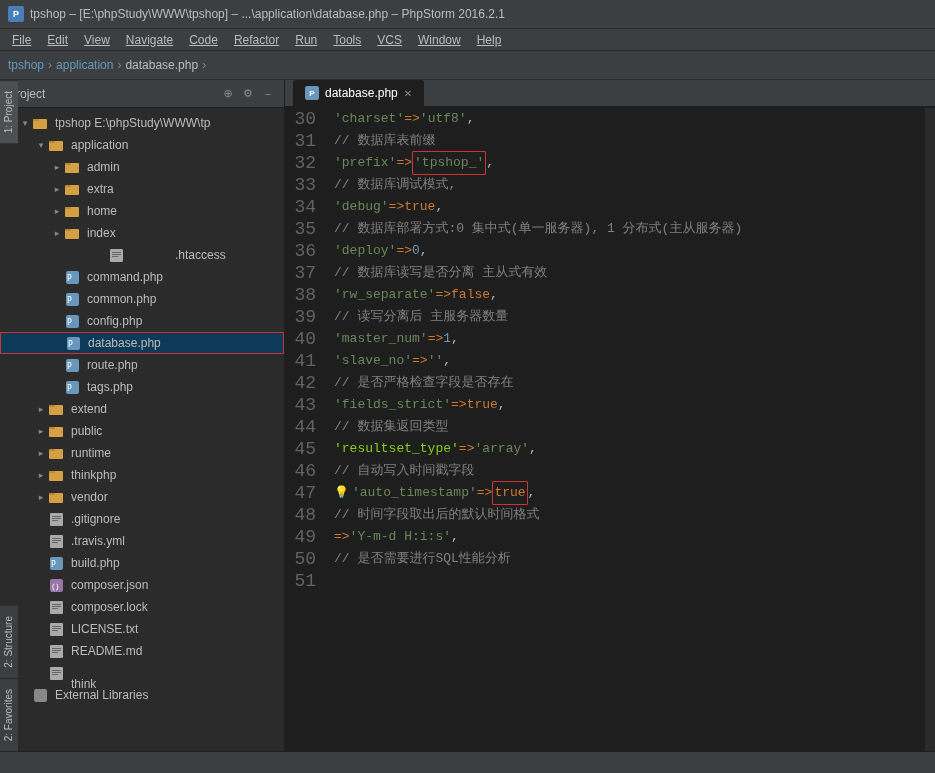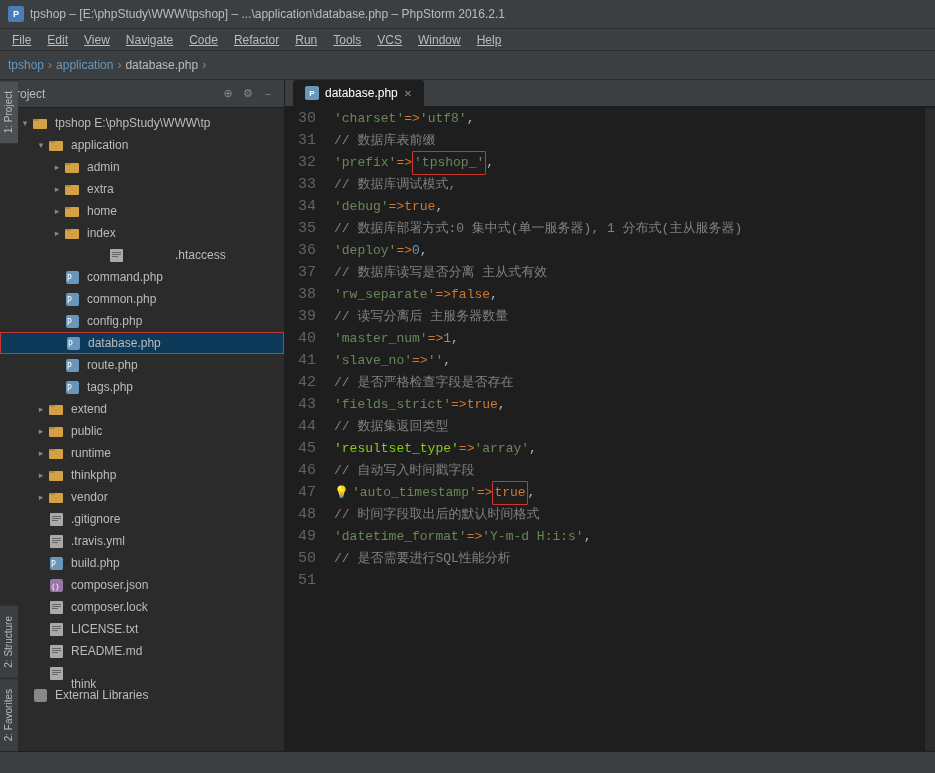--- a/index.html
+++ b/index.html
@@ -230,21 +230,21 @@
       display: flex;
       overflow: hidden;
     }
 
     
     .line-numbers {
       width: 45px;
       background: #1e1e1e;
       padding: 0;
       text-align: right;
-      font-size: 15px;
+      font-size: 18px;
       color: #606366;
       line-height: 22px;
       padding-right: 8px;
       padding-top: 0;
       flex-shrink: 0;
       user-select: none;
     }
     .line-number {
       height: 22px;
       display: flex;
@@ -782,21 +782,20 @@
             <span style="color: rgb(204, 120, 50);">=&gt;</span>
             <span style="color: rgb(169, 183, 198);"> </span>
             <span style="color: rgb(204, 120, 50); border: 1.5px solid rgb(204, 51, 51); padding: 0px 1px; border-radius: 1px;">true</span>
             <span style="color: rgb(169, 183, 198);">,</span>
           </div>
           <div class="code-line">
             <span style="color: rgb(128, 128, 128);">    // 时间字段取出后的默认时间格式</span>
           </div>
           <div class="code-line">
             <span style="color: rgb(169, 183, 198);">    </span>
-            <span style="color: rgb(106, 135, 89);">'datetime_format'</span>
             <span style="color: rgb(169, 183, 198);"> </span>
             <span style="color: rgb(204, 120, 50);">=&gt;</span>
             <span style="color: rgb(169, 183, 198);"> </span>
             <span style="color: rgb(106, 135, 89);">'Y-m-d H:i:s'</span>
             <span style="color: rgb(169, 183, 198);">,</span>
           </div>
           <div class="code-line">
             <span style="color: rgb(128, 128, 128);">    // 是否需要进行SQL性能分析</span>
           </div>
         </div>

